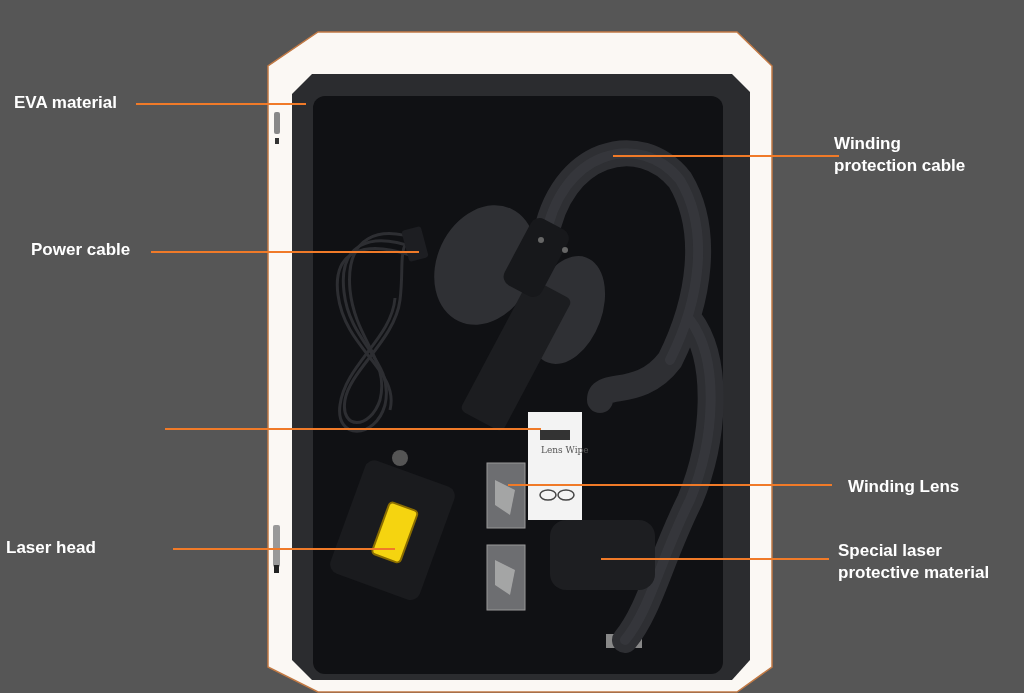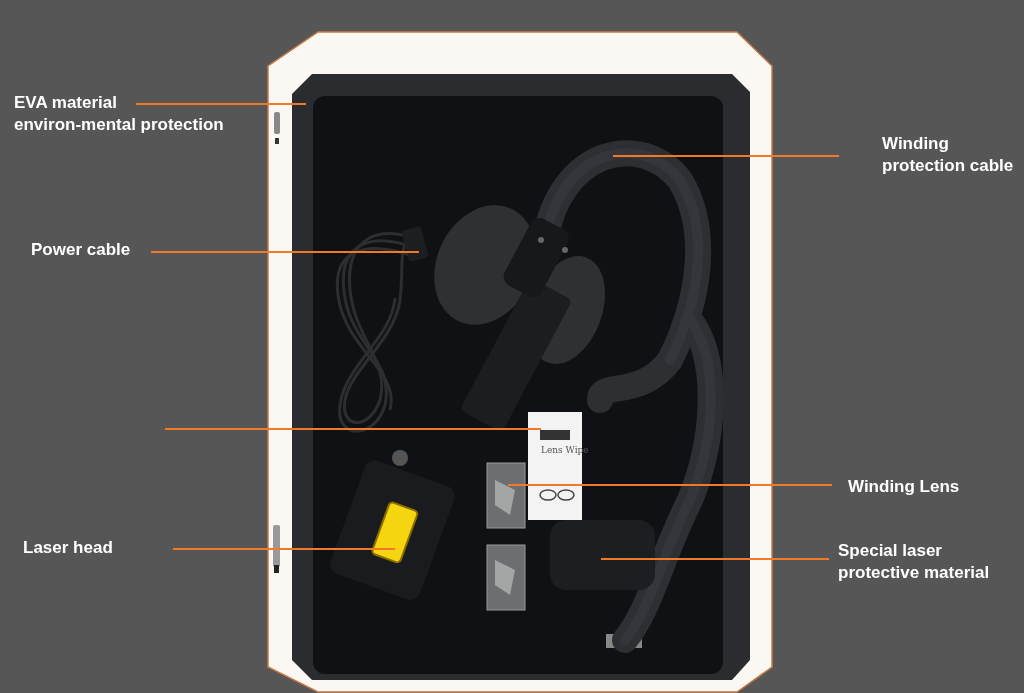--- a/index.html
+++ b/index.html
@@ -95,43 +95,42 @@
       <ellipse cx="566" cy="495" rx="8" ry="5" fill="none" stroke="#444" stroke-width="1.5"></ellipse>
     </g>
 
     <rect x="550" y="520" width="105" height="70" rx="16" fill="#1d1e21"></rect>
   </svg>
 
   <div class="lens-box-text" style="left:541px;top:445px;">Lens Wipe</div>
 
   <div class="label" style="left:14px;top:92px;">
     <div>EVA material</div>
-    <div>environ-mental protection</div>
   </div>
   <div class="leader" style="left:136px;top:103px;width:170px;"></div>
 
-  <div class="label" style="left:882px;top:133px;">
+  <div class="label" style="left:834px;top:133px;">
     <div>Winding</div>
     <div>protection cable</div>
   </div>
   <div class="leader" style="left:613px;top:155px;width:226px;"></div>
 
   <div class="label" style="left:31px;top:239px;">
     <div>Power cable</div>
   </div>
   <div class="leader" style="left:151px;top:251px;width:268px;"></div>
 
   <div class="leader" style="left:165px;top:428px;width:376px;"></div>
 
   <div class="label" style="left:848px;top:476px;">
     <div>Winding Lens</div>
   </div>
   <div class="leader" style="left:508px;top:484px;width:324px;"></div>
 
-  <div class="label" style="left:23px;top:537px;">
+  <div class="label" style="left:6px;top:537px;">
     <div>Laser head</div>
   </div>
   <div class="leader" style="left:173px;top:548px;width:222px;"></div>
 
   <div class="label" style="left:838px;top:540px;">
     <div>Special laser</div>
     <div>protective material</div>
   </div>
   <div class="leader" style="left:601px;top:558px;width:228px;"></div>
 

